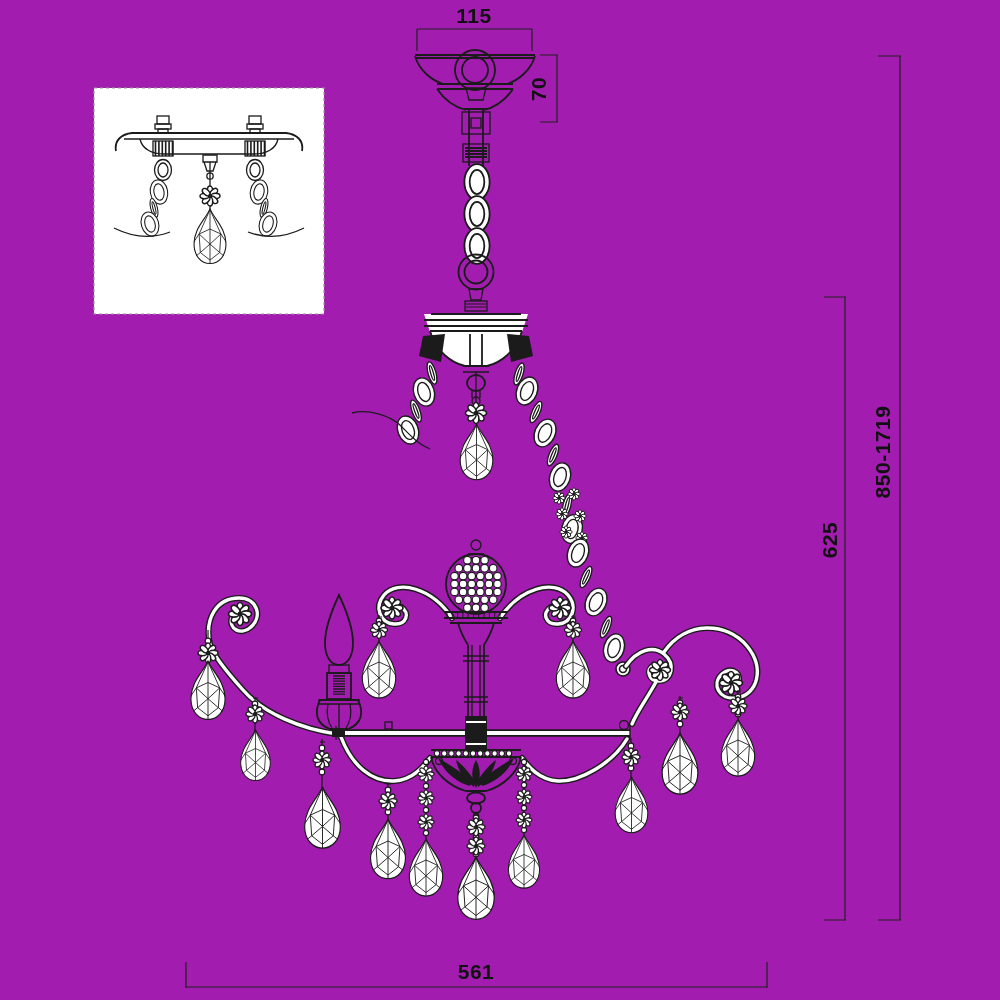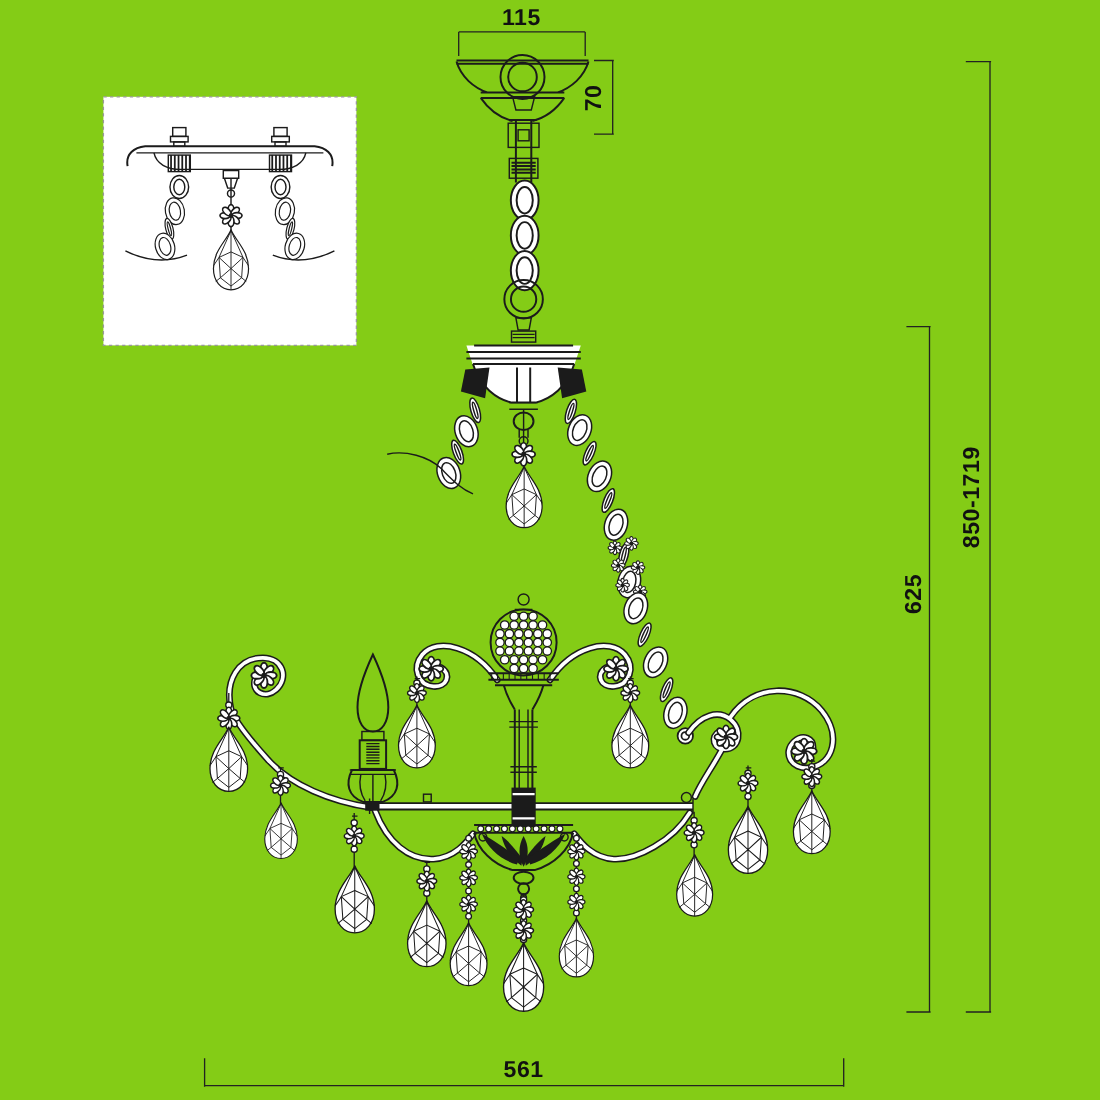--- a/index.html
+++ b/index.html
@@ -1,16 +1,16 @@
 <!DOCTYPE html>
 <html><head>
 <meta charset="utf-8">
 <style>
   html,body{margin:0;padding:0;background:#fff;}
-  #stage{position:relative;width:1000px;height:1000px;background:#84cc16;overflow:hidden;}
+  #stage{position:relative;width:1000px;height:1000px;background:#a21caf;overflow:hidden;}
   svg{display:block;}
   .ln{stroke:#1b1b1b;stroke-width:1.8;fill:none;}
   .lnT{stroke:#1b1b1b;stroke-width:1.3;fill:none;}
   .dim{stroke:#222;stroke-width:1.2;fill:none;}
   .tubeA{stroke:#1b1b1b;stroke-width:6.2;fill:none;stroke-linecap:round;}
   .tubeB{stroke:#fff;stroke-width:3.4;fill:none;stroke-linecap:round;}
   .railA{stroke:#1b1b1b;stroke-width:7.5;fill:none;}
   .railB{stroke:#fff;stroke-width:4;fill:none;}
   .dk{fill:#1b1b1b;stroke:none;}
   .wh{fill:#fff;}

